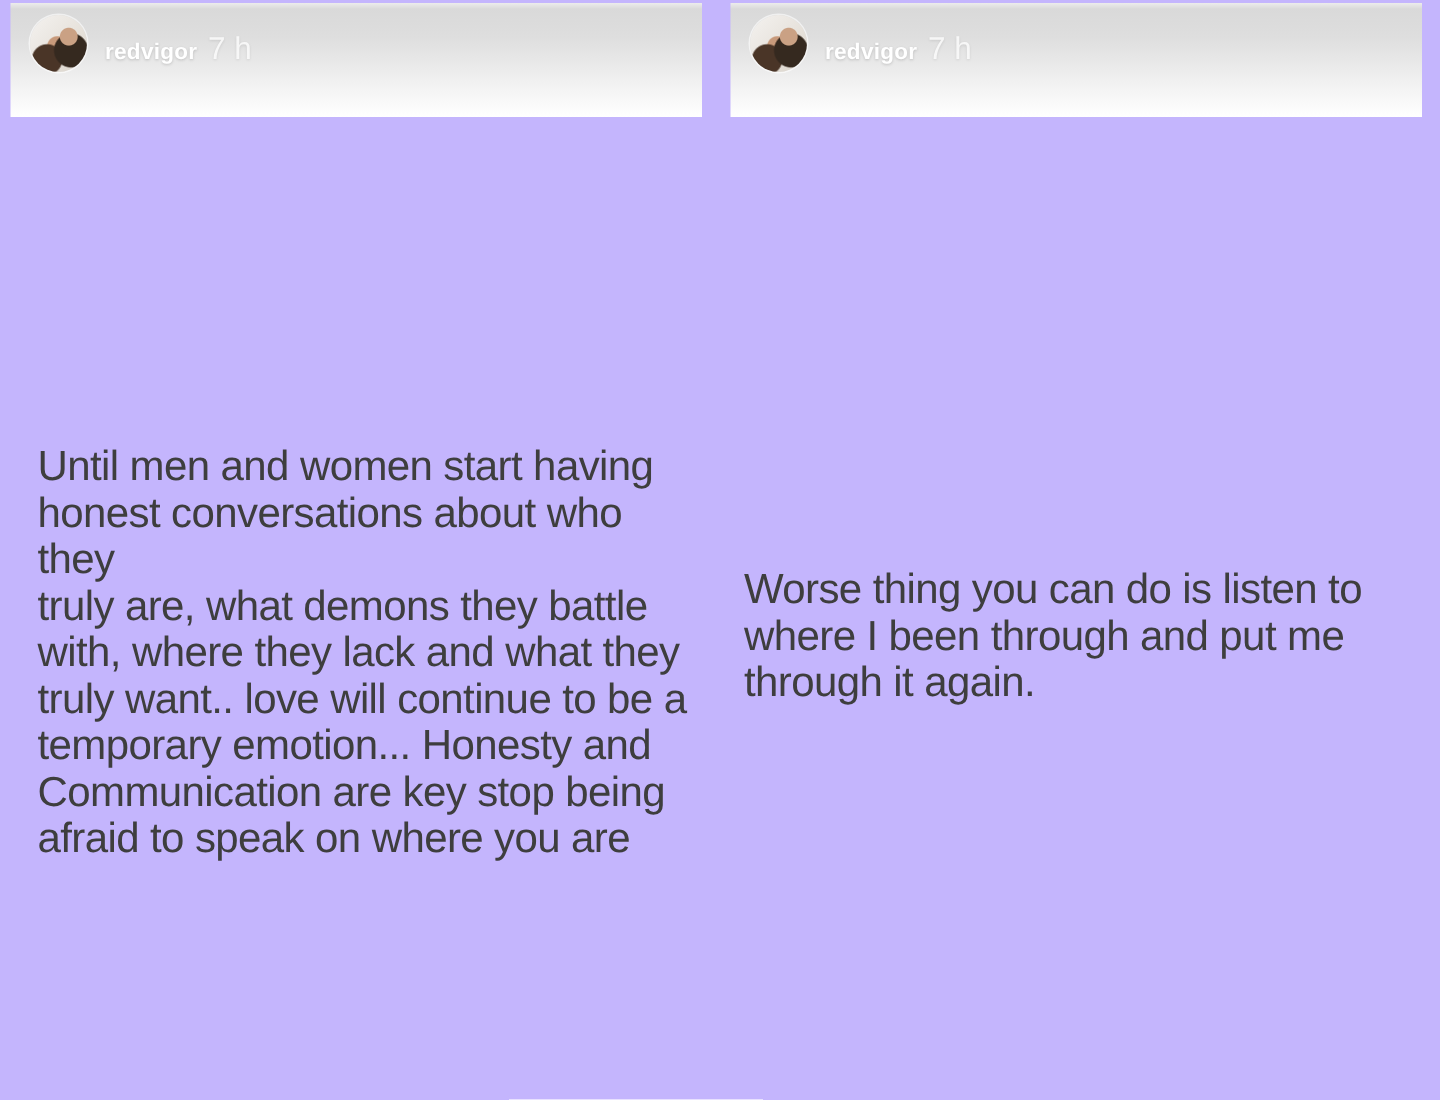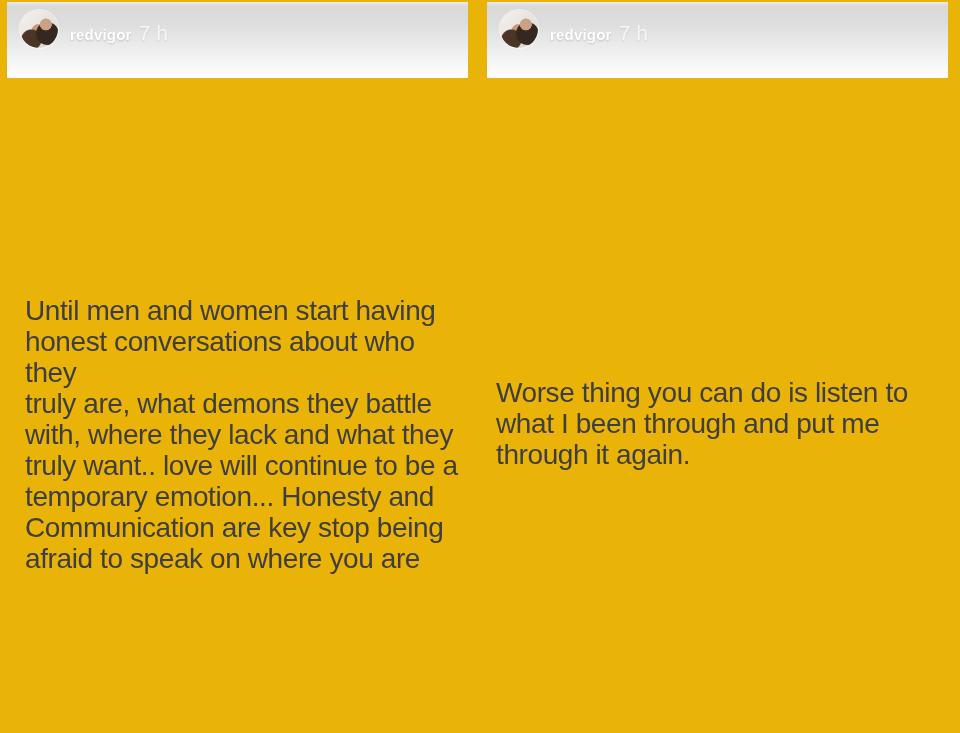--- a/index.html
+++ b/index.html
@@ -15,21 +15,21 @@
     position: relative;
     width: 960px;
     height: 733px;
     background: #ffffff;
     display: flex;
   }
   .panel {
     position: relative;
     width: 480px;
     height: 733px;
-    background: #eab308;
+    background: #c4b5fd;
   }
   .story-header {
     position: absolute;
     top: 2px;
     left: 7px;
     right: 12px;
     height: 76px;
     background: linear-gradient(to bottom,
       #ececec 0px,
       #d9d9d9 4px,
@@ -118,17 +118,17 @@
 
   <div class="panel">
     <div class="story-header">
       <div class="avatar"></div>
       <div class="header-text">
         <span class="username">redvigor</span>
         <span class="timestamp">7 h</span>
       </div>
     </div>
     <div class="quote quote-right">Worse thing you can do is listen to
-what I been through and put me
+where I been through and put me
 through it again.</div>
   </div>
 
 </div>
 
 </body></html>

